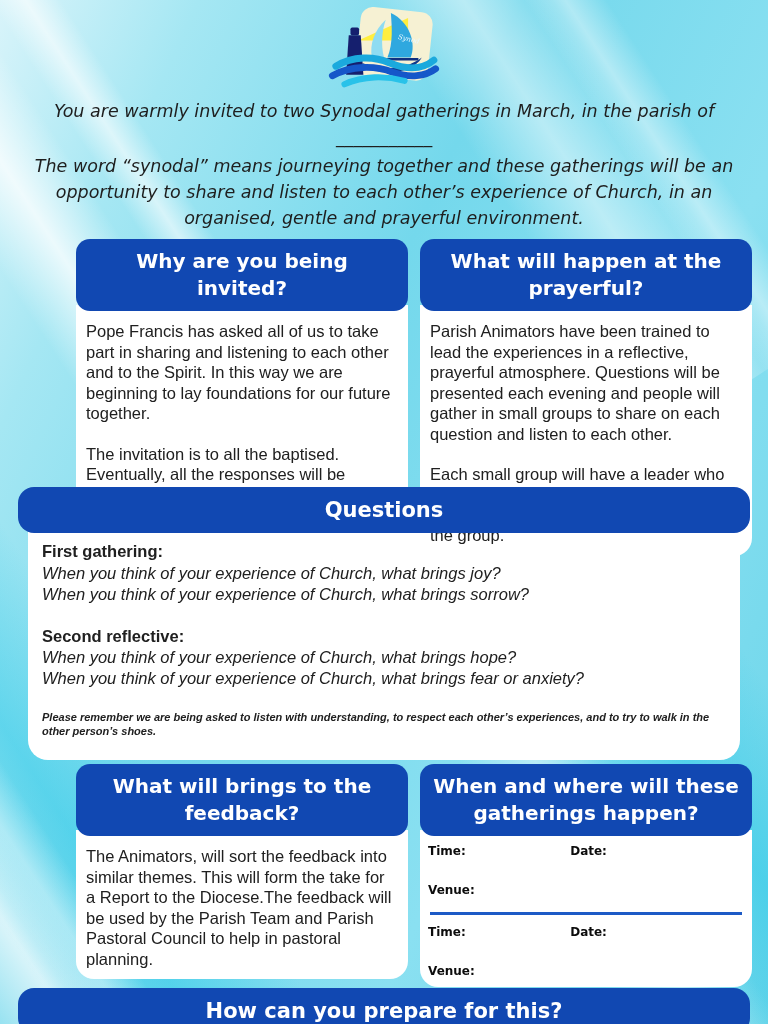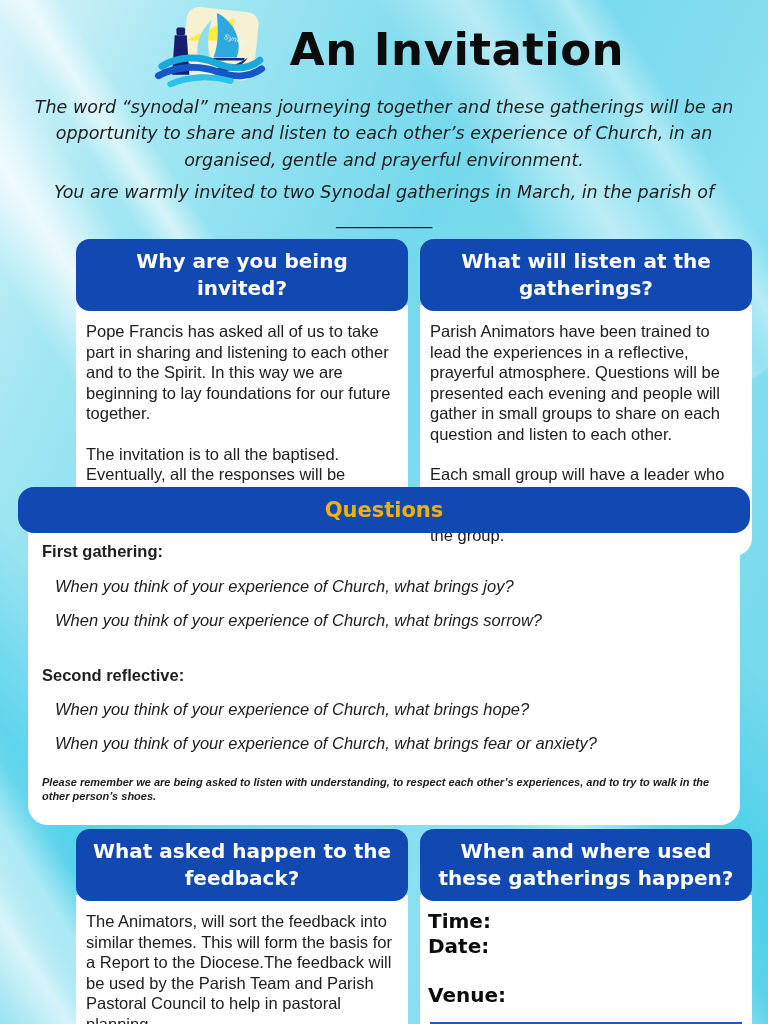--- a/index.html
+++ b/index.html
@@ -42,33 +42,33 @@
   .card-header{background:#1148b2;color:#fff;border-radius:14px;text-align:center;
                font-family:"DejaVu Sans",sans-serif;font-weight:700;font-size:20px;line-height:1.35;
                padding:9px 12px;position:relative;z-index:2;}
   .card-body{background:#fff;border-radius:0 0 18px 18px;flex:1;margin-top:-6px;padding:16px 10px 10px;
              font-size:16.5px;line-height:1.24;color:#202020;}
   .card-body p{margin:0 0 20px;}
   .card-body p:last-child{margin-bottom:0;}
 
   
   .banner-section{margin:8px 18px 0;}
-  .banner{background:#1148b2;color:#eab308;border-radius:16px;text-align:center;
+  .banner{background:#1148b2;color:#ffffff;border-radius:16px;text-align:center;
           font-family:"DejaVu Sans",sans-serif;font-weight:700;font-size:21px;
           padding:11px 10px;position:relative;z-index:2;}
   .banner-body{background:#fff;border-radius:0 0 20px 20px;margin:-8px 10px 0;padding:16px 14px 22px;
                text-align:left;font-size:16.5px;line-height:1.3;color:#202020;}
   .q-label{font-weight:700;margin:0;}
-  .q-line{font-style:italic;margin:13px;}
+  .q-line{font-style:italic;margin:0;}
   .q-gap{height:20px;}
   .note{font-weight:700;font-style:italic;font-size:11px;margin:20px 0 0;}
 
   
   .when-body{padding:10px 8px 8px;text-align:left;}
-  .field-row{display:flex;margin:4px 0 0;font-family:"DejaVu Sans",sans-serif;font-weight:700;font-size:20px;color:#0c0c0c;flex-direction:column;}
+  .field-row{display:flex;margin:4px 0 0;font-family:"DejaVu Sans",sans-serif;font-weight:700;font-size:12px;color:#0c0c0c;}
   .field-row .f1{width:45%;}
   .venue-row{margin-top:24px;}
   .divider{border:none;border-top:3px solid #1d5ac6;margin:14px 2px 10px;}
 
   
   .prepare{margin-top:28px;}
 </style>
 </head>
 <body>
 
@@ -95,36 +95,35 @@
         <rect x="31" y="25" width="10" height="9" rx="2" fill="#151f6e"></rect>
         <path d="M78,8 C100,18 108,44 101,60 L74,60 C81,42 79,24 78,8 Z" fill="#2fa8df"></path>
         <path d="M72,16 C59,28 53,44 56,60 L70,60 C66,44 68,28 72,16 Z" fill="#8edcf2"></path>
         <path d="M48,62 L110,62" stroke="#11307f" stroke-width="3"></path>
         <path d="M44,66 C66,76 96,74 114,60 C106,74 84,80 64,76 C54,74 48,70 44,66 Z" fill="#123a8c"></path>
         <path d="M14,70 C34,58 58,58 76,66 C98,75 116,73 128,63" stroke="#1ba9dd" stroke-width="8" fill="none" stroke-linecap="round"></path>
         <path d="M10,81 C32,69 60,69 80,77 C100,84 118,82 130,73" stroke="#1557c9" stroke-width="8" fill="none" stroke-linecap="round"></path>
         <path d="M24,91 C46,81 72,81 94,87" stroke="#29c2e9" stroke-width="7" fill="none" stroke-linecap="round"></path>
         <text x="86" y="38" font-size="8" fill="#eaf8ff" font-style="italic" font-family="DejaVu Serif, serif" transform="rotate(14 86 38)">Synod</text>
       </svg>
-      <h1 class="title">An Invitation</h1>
     </header>
 
+    <p class="intro first">You are warmly invited to two Synodal gatherings in March, in the parish of ___________</p>
     <p class="intro">The word “synodal” means journeying together and these gatherings will be an opportunity to share and listen to each other’s experience of Church, in an organised, gentle and prayerful environment.</p>
-    <p class="intro first">You are warmly invited to two Synodal gatherings in March, in the parish of ___________</p>
 
     <div class="row row1">
       <section class="card">
         <div class="card-header">Why are you being invited?</div>
         <div class="card-body">
           <p>Pope Francis has asked all of us to take part in sharing and listening to each other and to the Spirit. In this way we are beginning to lay foundations for our future together.</p>
           <p>The invitation is to all the baptised. Eventually, all the responses will be collected in time for the 2031 Synod in Rome.</p>
         </div>
       </section>
       <section class="card">
-        <div class="card-header">What will listen at the gatherings?</div>
+        <div class="card-header">What will happen at the prayerful?</div>
         <div class="card-body">
           <p>Parish Animators have been trained to lead the experiences in a reflective, prayerful atmosphere. Questions will be presented each evening and people will gather in small groups to share on each question and listen to each other.</p>
           <p>Each small group will have a leader who will help everyone to have the opportunity to share and will collect the feedback from the group.</p>
         </div>
       </section>
     </div>
 
     <section class="banner-section">
       <div class="banner">Questions</div>
       <div class="banner-body">
@@ -134,27 +133,27 @@
         <div class="q-gap"></div>
         <p class="q-label">Second reflective:</p>
         <p class="q-line">When you think of your experience of Church, what brings hope?</p>
         <p class="q-line">When you think of your experience of Church, what brings fear or anxiety?</p>
         <p class="note">Please remember we are being asked to listen with understanding, to respect each other’s experiences, and to try to walk in the other person’s shoes.</p>
       </div>
     </section>
 
     <div class="row row2">
       <section class="card">
-        <div class="card-header">What asked happen to the feedback?</div>
+        <div class="card-header">What will brings to the feedback?</div>
         <div class="card-body">
-          <p>The Animators, will sort the feedback into similar themes. This will form the basis for a Report to the Diocese.The feedback will be used by the Parish Team and Parish Pastoral Council to help in pastoral planning.</p>
+          <p>The Animators, will sort the feedback into similar themes. This will form the take for a Report to the Diocese.The feedback will be used by the Parish Team and Parish Pastoral Council to help in pastoral planning.</p>
         </div>
       </section>
       <section class="card">
-        <div class="card-header">When and where used these gatherings happen?</div>
+        <div class="card-header">When and where will these gatherings happen?</div>
         <div class="card-body when-body">
           <div class="field-row">
             <span class="f1">Time:</span>
             <span class="f2">Date:</span>
           </div>
           <div class="field-row venue-row">
             <span>Venue:</span>
           </div>
           <hr class="divider">
           <div class="field-row">

